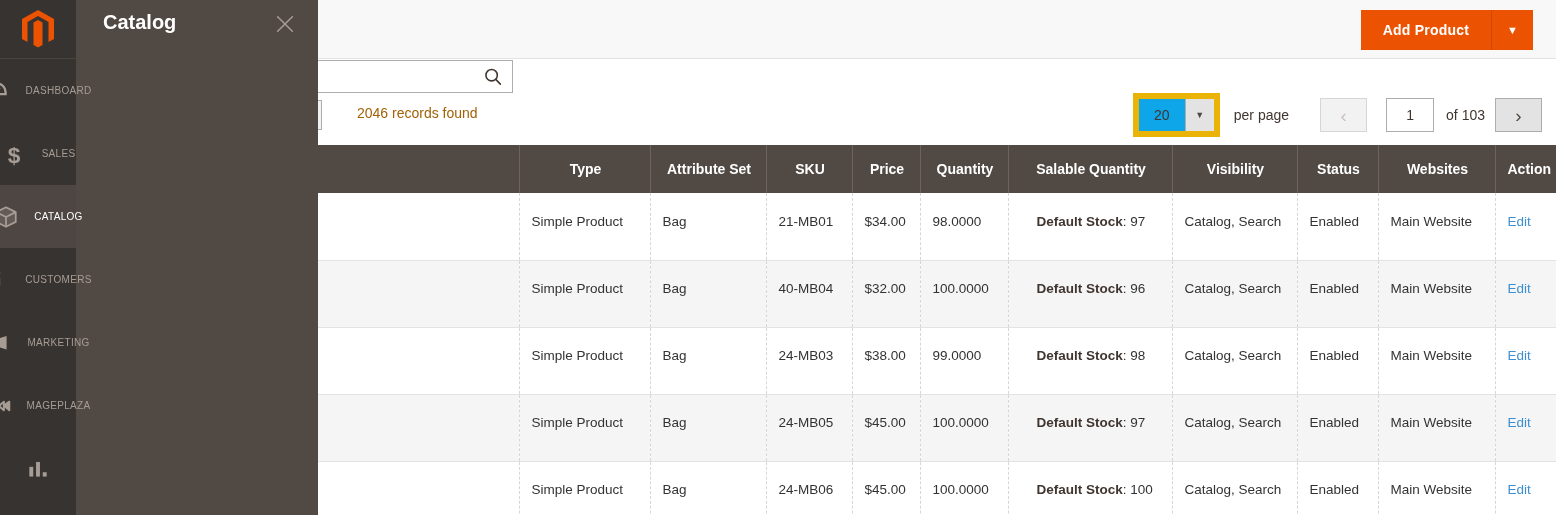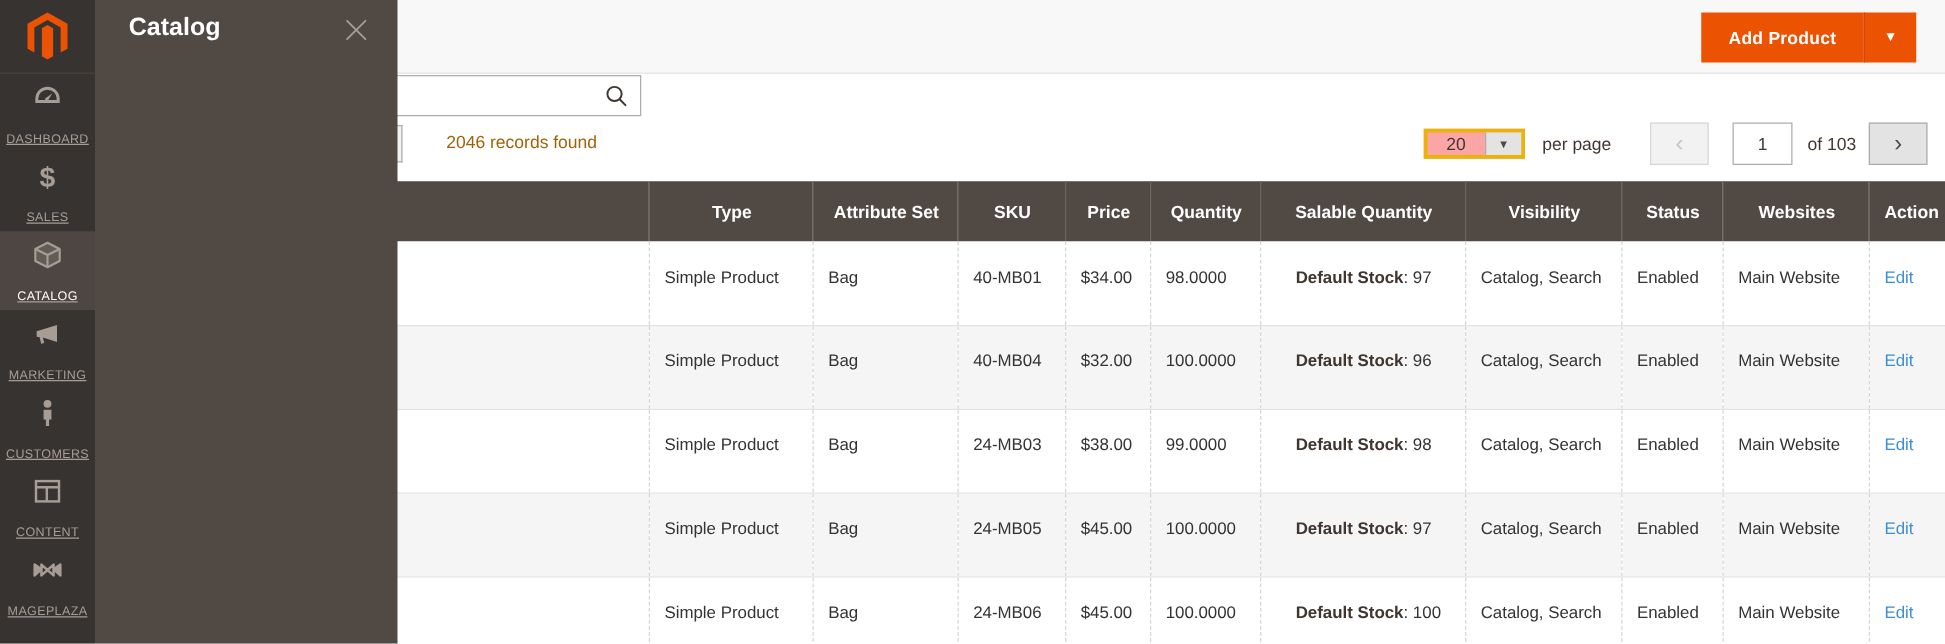--- a/index.html
+++ b/index.html
@@ -111,24 +111,24 @@
   
   .pager {
     position: absolute;
     right: 4px; top: 98px;
     display: flex;
     align-items: center;
     height: 34px;
   }
   .perpage-select {
     display: flex;
-    height: 24px;
-    border: 3px solid #eab308;
-    box-sizing: border-box;
-    background: #fca5a5;
+    height: 44px;
+    border: 6px solid #eab308;
+    box-sizing: border-box;
+    background: #0ea5e9;
   }
   .perpage-value {
     width: 46px;
     display: flex;
     align-items: center;
     justify-content: center;
     font-size: 14px;
     color: #41362f;
   }
   .perpage-caret {
@@ -258,27 +258,26 @@
   .logo-box {
     height: 58px;
     display: flex;
     align-items: center;
     justify-content: center;
     border-bottom: 1px solid #4a443f;
   }
   .nav-item {
     height: 63px;
     display: flex;
-    flex-direction: column;
+    flex-direction: row;
     align-items: center;
     justify-content: center;
     cursor: pointer;
     color: #a79d95;
     gap: 15px;
-    text-decoration: underline;
   }
   .nav-item.active {
     background: #4d4642;
   }
   .nav-item.active .nav-label { color: #ffffff; }
   .nav-label {
     font-size: 10px;
     letter-spacing: .3px;
     color: #a79d95;
     text-transform: uppercase;
@@ -391,21 +390,21 @@
         <th>Status</th>
         <th>Websites</th>
         <th>Action</th>
       </tr>
     </thead>
     <tbody id="grid-body">
         <tr class="">
           <td>Joust Duffle Bag</td>
           <td>Simple Product</td>
           <td>Bag</td>
-          <td>40-MB01</td>
+          <td>21-MB01</td>
           <td>$34.00</td>
           <td>98.0000</td>
           <td><span class="stock-label">Default Stock</span>: <span>97</span></td>
           <td>Catalog, Search</td>
           <td>Enabled</td>
           <td>Main Website</td>
           <td class="cell-action"><a class="edit-link">Edit</a></td>
         </tr>
         <tr class="alt">
           <td>Strive Shoulder Pack</td>
@@ -493,43 +492,33 @@
           <svg class="nav-ico" viewBox="0 0 24 24" fill="none" stroke="currentColor" stroke-width="1.6" stroke-linejoin="round">
             <path d="M12 3 21 7.5v9L12 21 3 16.5v-9z" fill="currentColor" fill-opacity=".25"></path>
             <path d="M3 7.5 12 12l9-4.5M12 12v9"></path>
           </svg>
         </span>
         <span class="nav-label">CATALOG</span>
       </div>
       <div class="nav-item">
         <span>
           <svg class="nav-ico" viewBox="0 0 24 24" fill="currentColor">
-            <path d="M4 10.2v4.1l2.2.3 1.1 4.7 2.3-.4-1-4.1 10.4 3.2V5.6L4 10.2z"></path>
-          </svg>
-        </span>
-        <span class="nav-label">MARKETING</span>
-      </div>
-      <div class="nav-item">
-        <span>
-          <svg class="nav-ico" viewBox="0 0 24 24" fill="currentColor">
             <circle cx="12" cy="5.6" r="2.9"></circle>
             <path d="M9.1 10h5.8v7.2h-1.7V22h-2.4v-4.8H9.1z"></path>
           </svg>
         </span>
         <span class="nav-label">CUSTOMERS</span>
       </div>
       <div class="nav-item">
         <span>
-          <svg class="nav-ico" viewBox="0 0 24 24" fill="none" stroke="currentColor" stroke-width="1.8">
-            <rect x="3.5" y="4.5" width="17" height="15"></rect>
-            <line x1="3.5" y1="9" x2="20.5" y2="9"></line>
-            <line x1="11.5" y1="9" x2="11.5" y2="19.5"></line>
-          </svg>
-        </span>
-        <span class="nav-label">CONTENT</span>
+          <svg class="nav-ico" viewBox="0 0 24 24" fill="currentColor">
+            <path d="M4 10.2v4.1l2.2.3 1.1 4.7 2.3-.4-1-4.1 10.4 3.2V5.6L4 10.2z"></path>
+          </svg>
+        </span>
+        <span class="nav-label">MARKETING</span>
       </div>
       <div class="nav-item">
         <span>
           <svg class="nav-ico" viewBox="0 0 24 24" fill="none" stroke="currentColor" stroke-width="1.8" stroke-linejoin="round">
             <path d="M2.5 8v8l5-4.5zM21.5 8v8l-5-4.5z" fill="currentColor"></path>
             <path d="M7.5 8v8L12 12zM16.5 8v8L12 12z"></path>
           </svg>
         </span>
         <span class="nav-label">MAGEPLAZA</span>
       </div>

